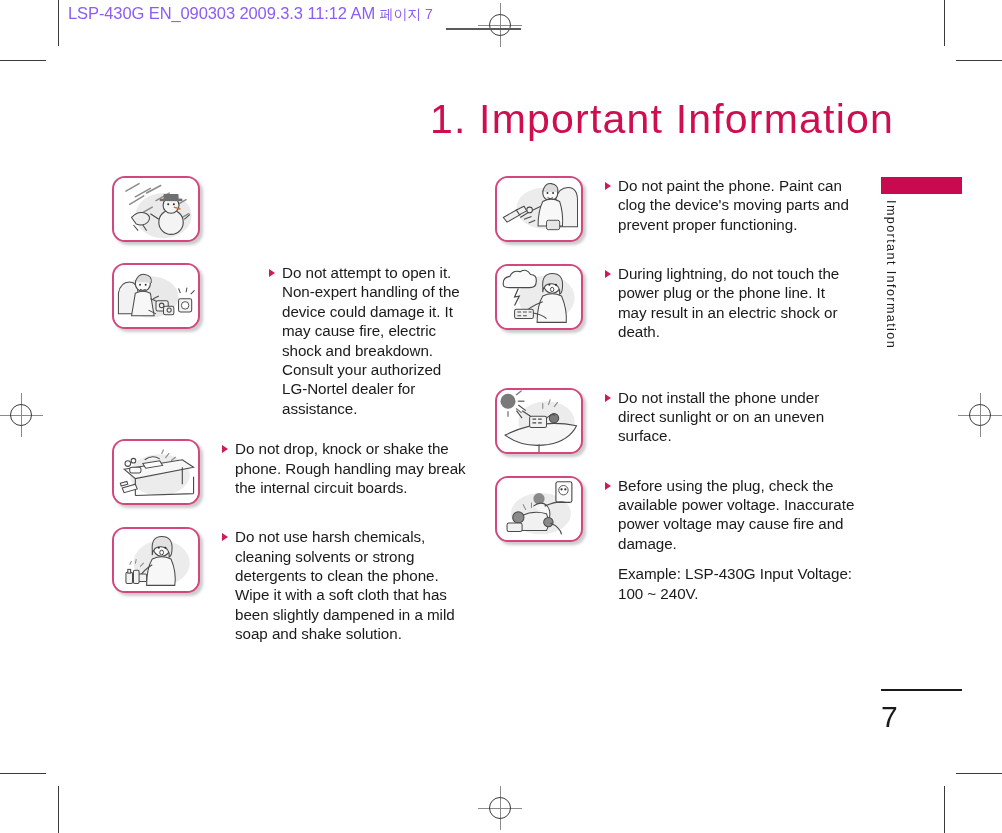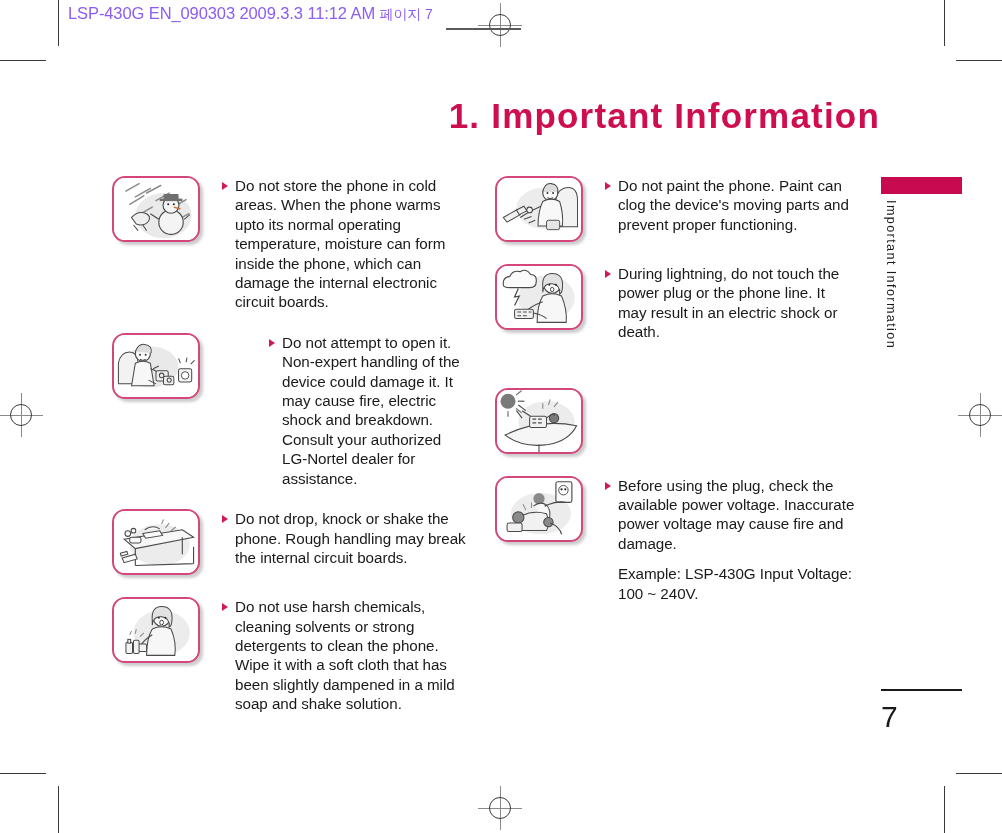--- a/index.html
+++ b/index.html
@@ -38,22 +38,22 @@
     color: #8b5cf6; white-space: nowrap;
   }
   .slug .ko { font-size: 14px; }
   .slug-rule {
     position: absolute; left: 446px; top: 28px; width: 75px; height: 1.5px;
     background: #5a5a5a;
   }
 
   
   .page-title {
-    position: absolute; right: 122px; top: 96px;
-    font-size: 35px; font-weight: 700;
+    position: absolute; right: 108px; top: 96px;
+    font-size: 41px; font-weight: 400;
     letter-spacing: 1.2px;
     color: #CE0E4E;
     white-space: nowrap;
   }
 
   
   .col {
     position: absolute; top: 176px;
   }
   .col-left  { left: 112px; width: 355px; }
@@ -187,26 +187,20 @@
           <rect x="48" y="22" width="24" height="2.6" fill="#6f6f6f"></rect>
           <circle cx="57" cy="28" r="1.1" fill="#2b2b2b"></circle>
             <circle cx="63" cy="28" r="1.1" fill="#2b2b2b"></circle>
           <path d="M63 31 L70 33" stroke="#d26b2e" stroke-width="1.6" fill="none"></path>
           <path d="M47 44 L38 38 M74 44 L80 39" stroke="#4a4a4a" stroke-width="1.2" fill="none"></path>
           <g stroke="#4a4a4a" stroke-width="1.1" fill="#efefef">
             <path d="M18 42 q7 -8 16 -4 q5 3 2 8 q-5 6 -13 3 z"></path>
             <path d="M20 50 l5 6 M30 50 l4 6"></path>
           </g>
         </svg>
-      </div>
-    </div>
-    <div class="text-wrap">
-      <div class="bullet-row">
-        <span class="tri"></span>
-        <span class="btext">Do not store the phone in cold areas. When the phone warms upto its normal operating temperature, moisture can form inside the phone, which can damage the internal electronic circuit boards.</span>
       </div>
     </div>
   </div>
 
   <div class="item" style="margin-bottom:21px;gap:47px;">
     <div class="thumb-wrap">
       <div class="illus">
         <svg viewBox="0 0 88 66" xmlns="http://www.w3.org/2000/svg">
           <rect width="88" height="66" fill="#fff"></rect>
           <ellipse cx="38" cy="34" rx="30" ry="22" fill="#e9e9e9"></ellipse>
@@ -394,20 +388,26 @@
             <path d="M37 31 h4 M43 31 h4 M37 35 h4 M43 35 h4"></path>
             <circle cx="60" cy="30" r="5" fill="#7a7a7a"></circle>
             <path d="M52 30 q6 -6 9 -3" fill="none"></path>
           </g>
           <g stroke="#8b8b8b" stroke-width="1.2" fill="none">
             <path d="M54 16 l2 -6 M60 18 l4 -5 M48 20 l0 -6"></path>
           </g>
         </svg>
       </div>
     </div>
+    <div class="text-wrap">
+      <div class="bullet-row">
+        <span class="tri"></span>
+        <span class="btext">Do not install the phone under direct sunlight or on an uneven surface.</span>
+      </div>
+    </div>
   </div>
 
   <div class="item">
     <div class="thumb-wrap">
       <div class="illus">
         <svg viewBox="0 0 88 66" xmlns="http://www.w3.org/2000/svg">
           <rect width="88" height="66" fill="#fff"></rect>
           <ellipse cx="46" cy="38" rx="32" ry="22" fill="#ececec"></ellipse>
           <rect x="62" y="4" width="17" height="22" rx="2" fill="#fafafa" stroke="#4a4a4a" stroke-width="1.2"></rect>
           <circle cx="70" cy="13" r="5" fill="#fff" stroke="#4a4a4a" stroke-width="1"></circle>

